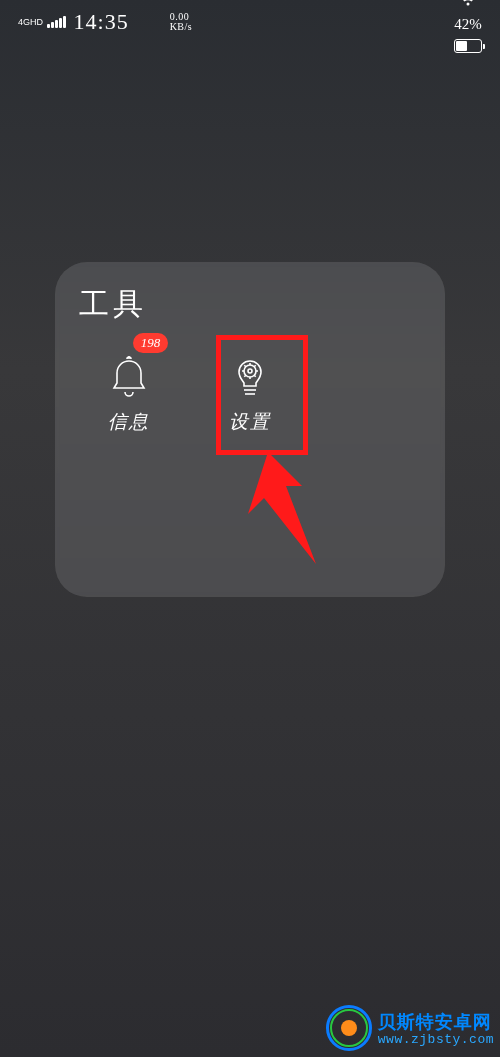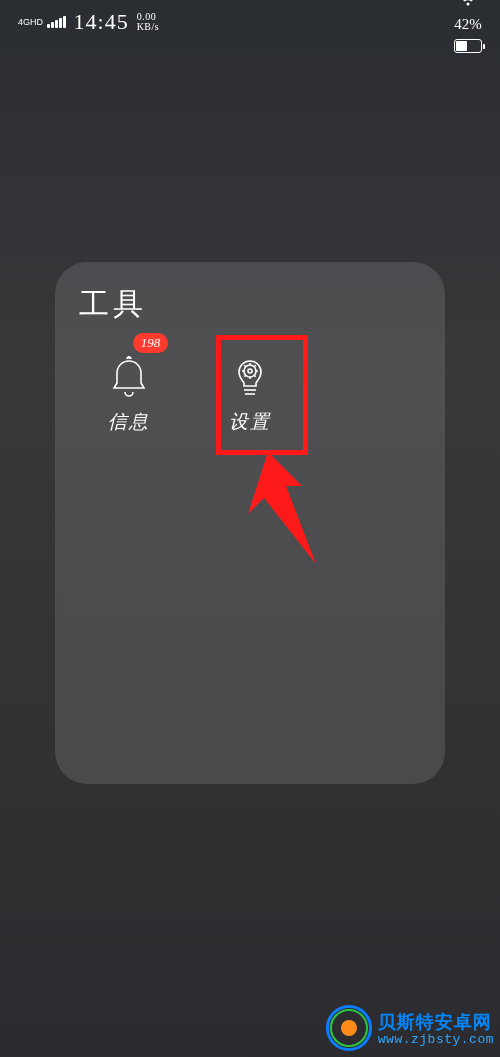--- a/index.html
+++ b/index.html
@@ -28,32 +28,32 @@
     .status-left { display: flex; align-items: center; gap: 8px; }
     .signal-net { display: flex; flex-direction: row; align-items: center; gap: 4px; font-size: 9px; color: #fff; font-family: sans-serif; line-height: 1; }
     .signal-bars { display: flex; align-items: flex-end; gap: 1.5px; height: 12px; }
     .signal-bars span { width: 2.5px; background: #fff; border-radius: 1px; }
     .signal-bars span:nth-child(1){height:4px}
     .signal-bars span:nth-child(2){height:6px}
     .signal-bars span:nth-child(3){height:8px}
     .signal-bars span:nth-child(4){height:10px}
     .signal-bars span:nth-child(5){height:12px}
     .status-time { font-size: 22px; font-weight: 300; letter-spacing: 1px; }
-    .net-speed { display: flex; flex-direction: column; font-size: 10px; line-height: 1; color: #fff; letter-spacing: 0.5px; }
+    .net-speed { display: flex; flex-direction: column; font-size: 10px; line-height: 1; color: #fff; letter-spacing: 0.5px; margin-left: 33px; }
     .status-right { display: flex; align-items: center; gap: 6px; font-size: 15px; flex-direction: column; }
     .battery { width: 28px; height: 14px; border: 1.5px solid #fff; border-radius: 3px; position: relative; }
     .battery::after { content: ""; position: absolute; right: -4px; top: 3.5px; width: 2.5px; height: 5px; background: #fff; border-radius: 0 1px 1px 0; }
     .battery-fill { position: absolute; left: 1px; top: 1px; bottom: 1px; width: 42%; background: #fff; border-radius: 1px; }
 
     .folder-panel {
       position: absolute;
       top: 262px;
       left: 55px;
       width: 390px;
-      height: 522px;
+      height: 335px;
       background: rgba(255,255,255,0.12);
       border-radius: 32px;
       backdrop-filter: blur(2px);
       padding: 22px 22px;
     }
     .folder-title {
       color: #fff;
       font-size: 30px;
       font-family: "MV Boli", "Segoe Script", cursive;
       letter-spacing: 4px;
@@ -149,21 +149,21 @@
     <div class="signal-net">
       <span>4GHD</span>
       <div class="signal-bars">
         <span></span>
           <span></span>
           <span></span>
           <span></span>
           <span></span>
       </div>
     </div>
-    <span class="status-time">14:45</span>
+    <span class="status-time">14:35</span>
     <div class="net-speed">
       <span>0.00</span>
       <span>KB/s</span>
     </div>
   </div>
   <div class="status-right">
     <span>
       <svg width="20" height="15" viewBox="0 0 20 15">
           <path d="M10 14.5 a1.5 1.5 0 1 1 0-3 a1.5 1.5 0 0 1 0 3 Z M5 9 a7 7 0 0 1 10 0 l-1.6 1.6 a4.7 4.7 0 0 0-6.8 0 Z M1.5 5.5 a12 12 0 0 1 17 0 l-1.6 1.6 a9.7 9.7 0 0 0-13.8 0 Z" fill="#fff"></path>
         </svg>

